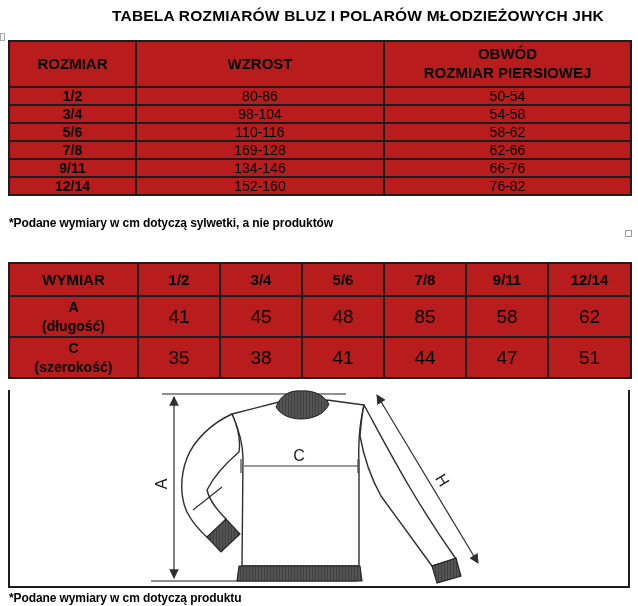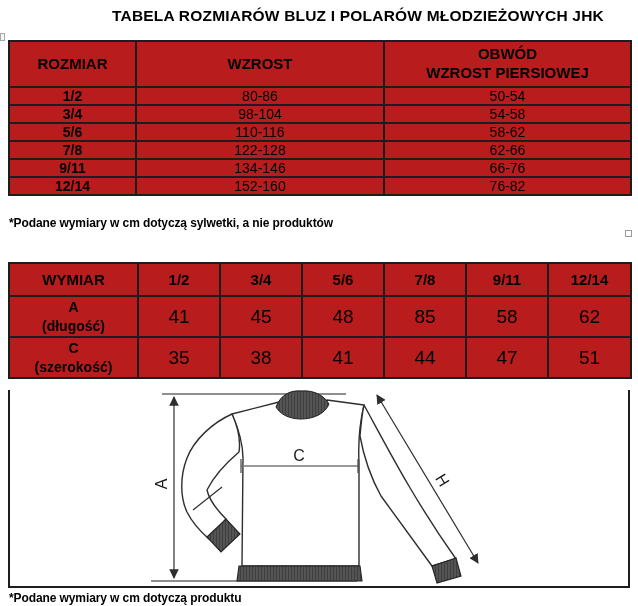--- a/index.html
+++ b/index.html
@@ -81,41 +81,41 @@
       <col style="width:127px">
       <col style="width:248px">
       <col style="width:247px">
     </colgroup>
   <tbody>
       <tr>
     <th>ROZMIAR</th>
     <th>WZROST</th>
     <th>
       <div>OBWÓD</div>
-      <div>WZROST PIERSIOWEJ</div>
+      <div>ROZMIAR PIERSIOWEJ</div>
     </th>
   </tr>
   <tr>
     <td class="rowlabel">1/2</td>
     <td>80-86</td>
     <td>50-54</td>
   </tr>
   <tr>
     <td class="rowlabel">3/4</td>
     <td>98-104</td>
     <td>54-58</td>
   </tr>
   <tr>
     <td class="rowlabel">5/6</td>
     <td>110-116</td>
     <td>58-62</td>
   </tr>
   <tr>
     <td class="rowlabel">7/8</td>
-    <td>122-128</td>
+    <td>169-128</td>
     <td>62-66</td>
   </tr>
   <tr>
     <td class="rowlabel">9/11</td>
     <td>134-146</td>
     <td>66-76</td>
   </tr>
   <tr>
     <td class="rowlabel">12/14</td>
     <td>152-160</td>

